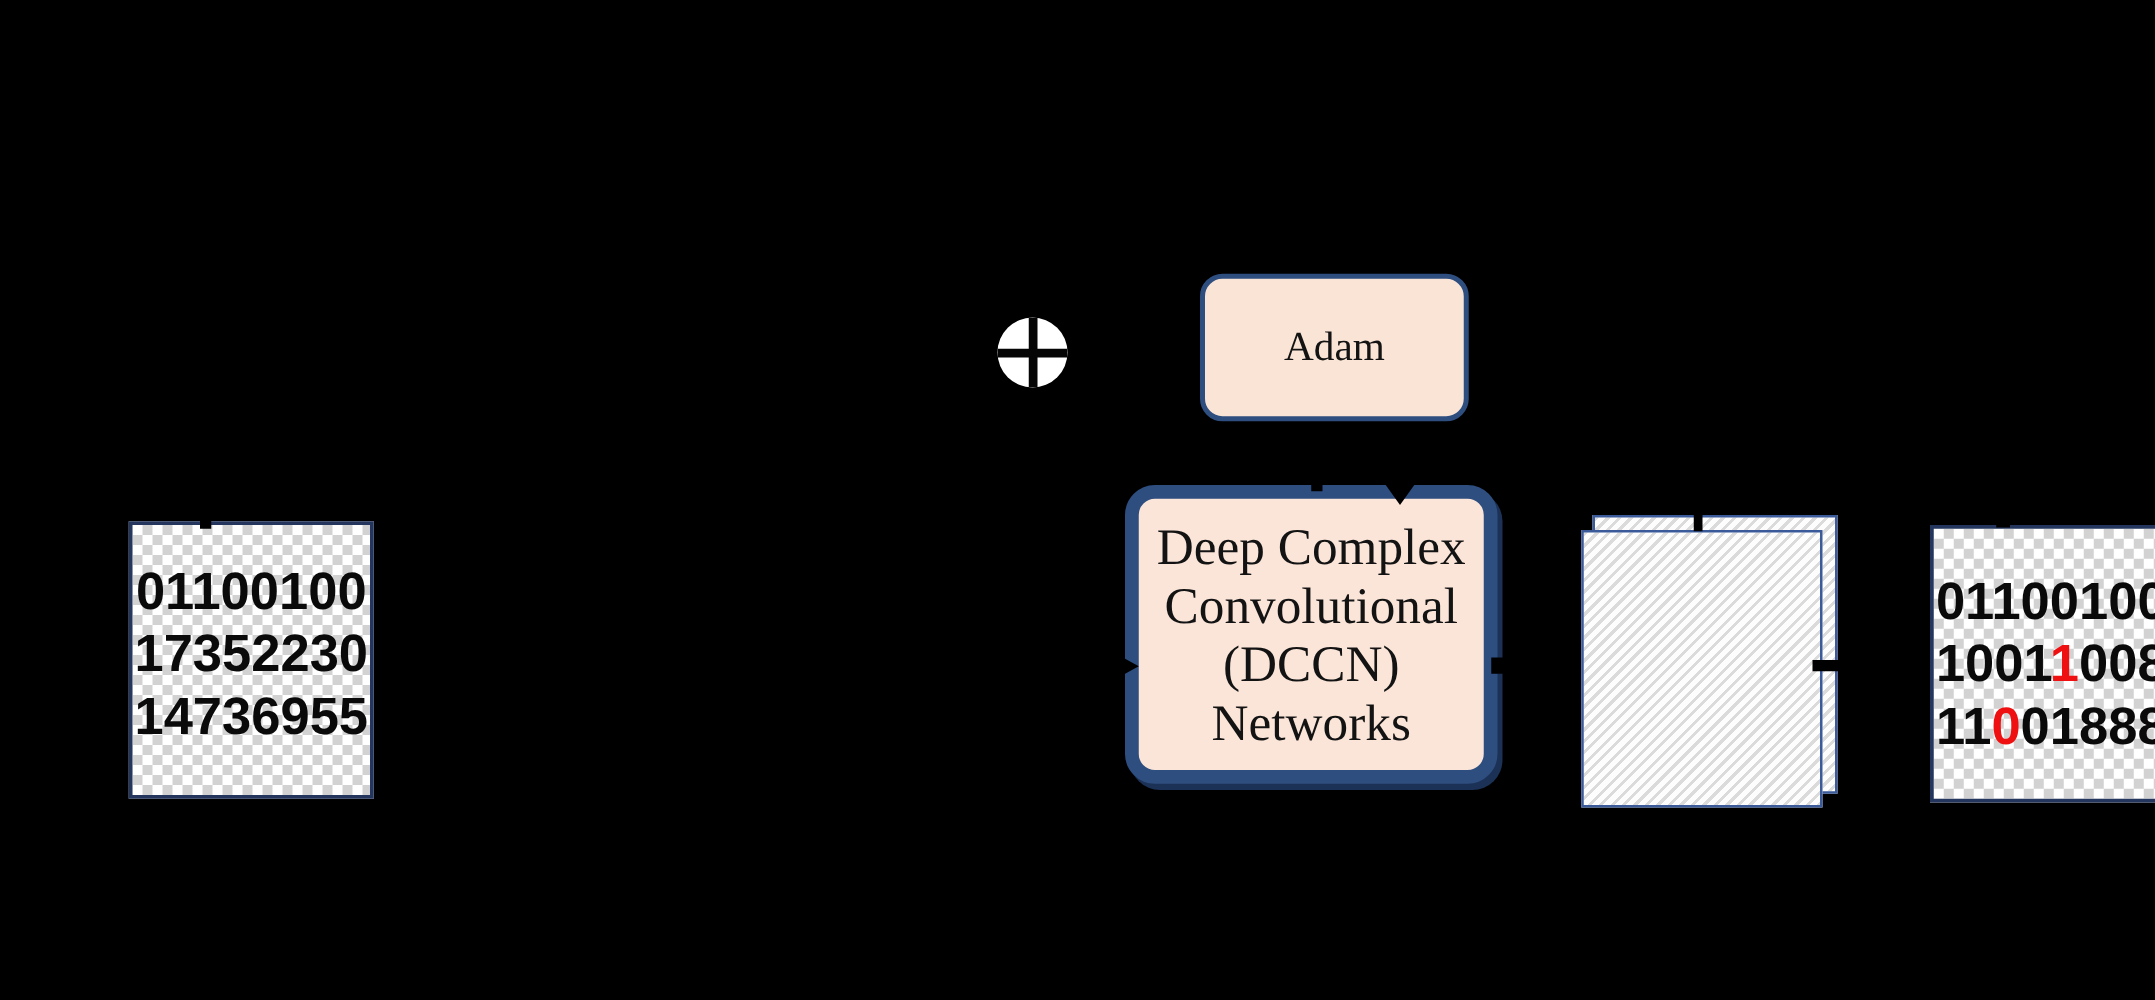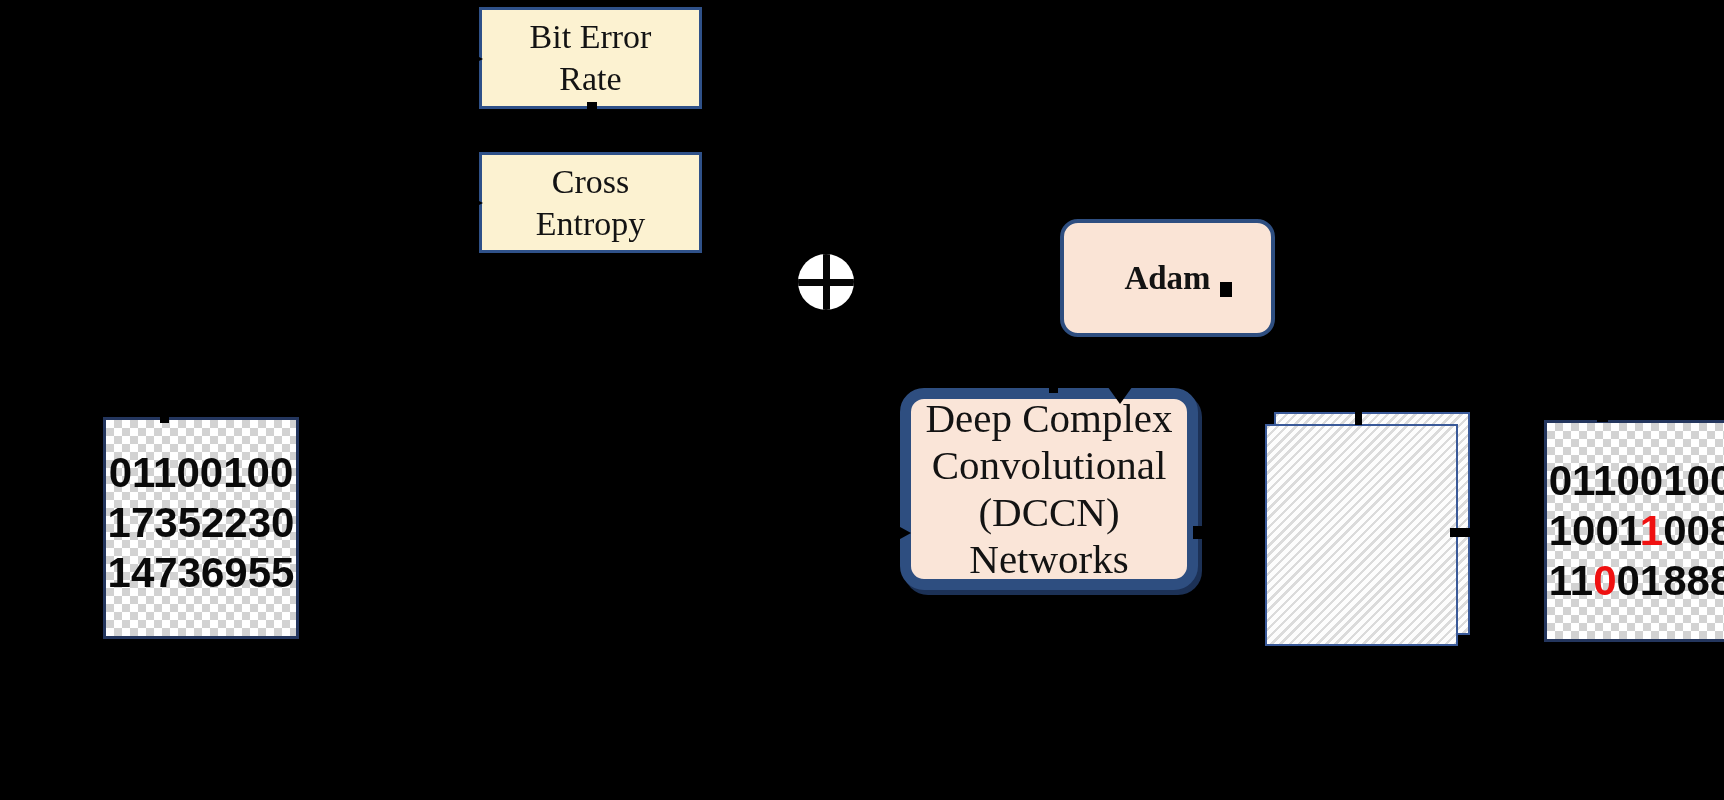--- a/index.html
+++ b/index.html
@@ -8,27 +8,27 @@
   .stage *{box-sizing:border-box;}
 
   
   .loss-box{position:absolute;background:#FCF2D1;border:3px solid #2F5189;
             display:flex;flex-direction:column;align-items:center;justify-content:center;
             color:#131313;font-size:34px;line-height:42px;text-align:center;}
   .ber{left:479px;top:7px;width:223px;height:102px;}
   .ce{left:479px;top:152px;width:223px;height:101px;}
 
   
-  .adam{position:absolute;left:1060px;top:219px;width:215px;height:118px;
+  .adam{position:absolute;left:960px;top:219px;width:215px;height:118px;
         background:#FAE4D6;border:4px solid #2E4E80;border-radius:18px;
         display:flex;flex-direction:column;align-items:center;justify-content:center;
-        color:#131313;font-size:33px;line-height:43px;text-align:center;font-weight:bold;}
+        color:#131313;font-size:33px;line-height:43px;text-align:center;}
 
   
-  .dccn{position:absolute;left:900px;top:388px;width:298px;height:202px;
+  .dccn{position:absolute;left:900px;top:388px;width:298px;height:239px;
         background:#FAE5D8;border:11px solid #2E4E80;border-radius:24px;
         box-shadow:4px 5px 0 #1C3156;
         display:flex;flex-direction:column;align-items:center;justify-content:center;
         color:#131313;font-size:41px;line-height:47px;text-align:center;}
 
   
   .sum{position:absolute;left:798px;top:254px;width:56px;height:56px;border-radius:50%;
        background:#FFFFFF;overflow:hidden;}
   .sum .vbar{position:absolute;left:50%;top:0;width:7px;height:100%;margin-left:-3.5px;background:#050505;}
   .sum .hbar{position:absolute;top:50%;left:0;height:7px;width:100%;margin-top:-3.5px;background:#050505;}
@@ -60,28 +60,20 @@
   .tri-right-ce{left:465px;top:194px;border-left:18px solid #000;border-top:9px solid transparent;border-bottom:9px solid transparent;}
   .tri-right-dccn{left:891px;top:522px;border-left:20px solid #000;border-top:11px solid transparent;border-bottom:11px solid transparent;}
   .tri-down-dccn{left:1105px;top:383px;border-top:21px solid #000;border-left:15px solid transparent;border-right:15px solid transparent;}
   .tri-right-out{left:1488px;top:520px;border-left:23px solid #000;border-top:13px solid transparent;border-bottom:13px solid transparent;}
 </style>
 </head>
 <body>
 
 <div class="stage">
 
-  <div class="loss-box ber">
-    <div>Bit Error</div>
-    <div>Rate</div>
-  </div>
-  <div class="loss-box ce">
-    <div>Cross</div>
-    <div>Entropy</div>
-  </div>
 
   <div class="sum">
     <div class="vbar"></div>
     <div class="hbar"></div>
   </div>
 
   <div class="adam">
     <div>Adam</div>
   </div>
 

